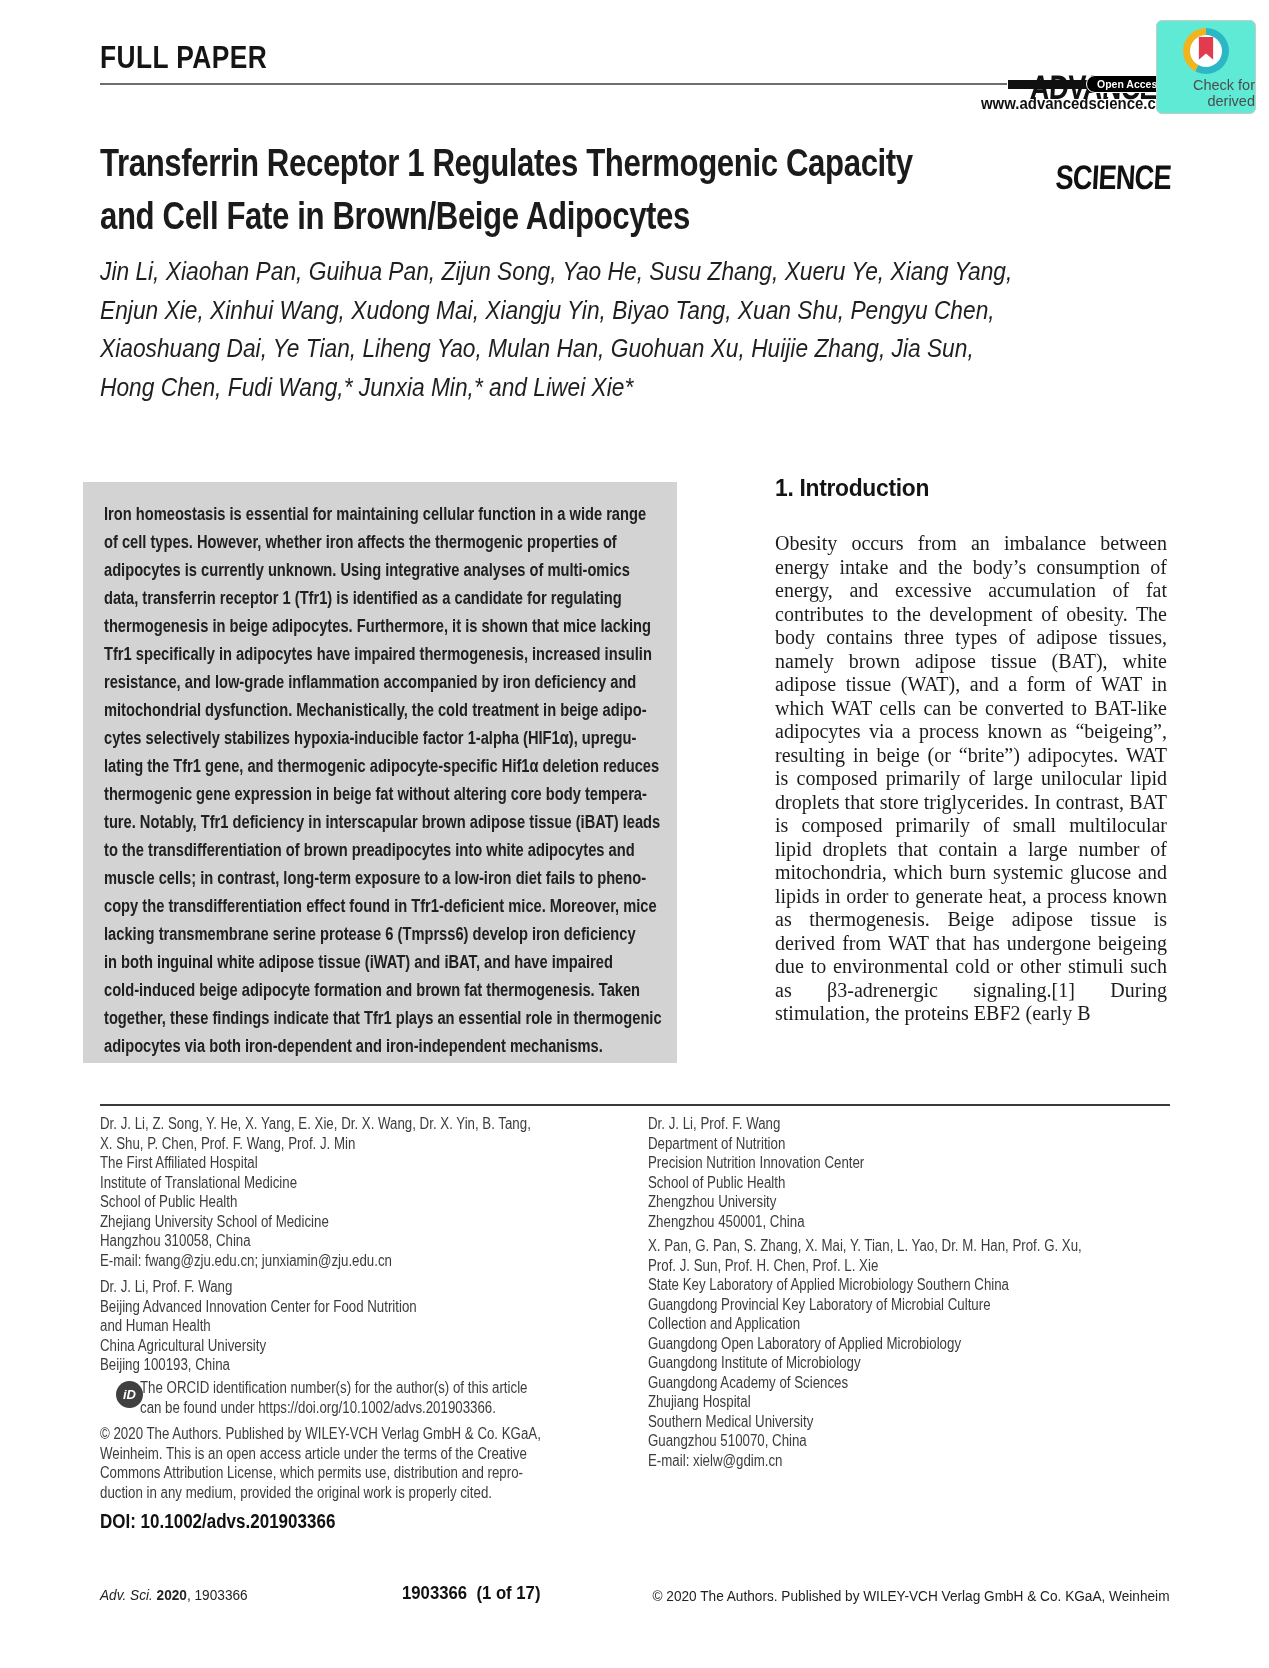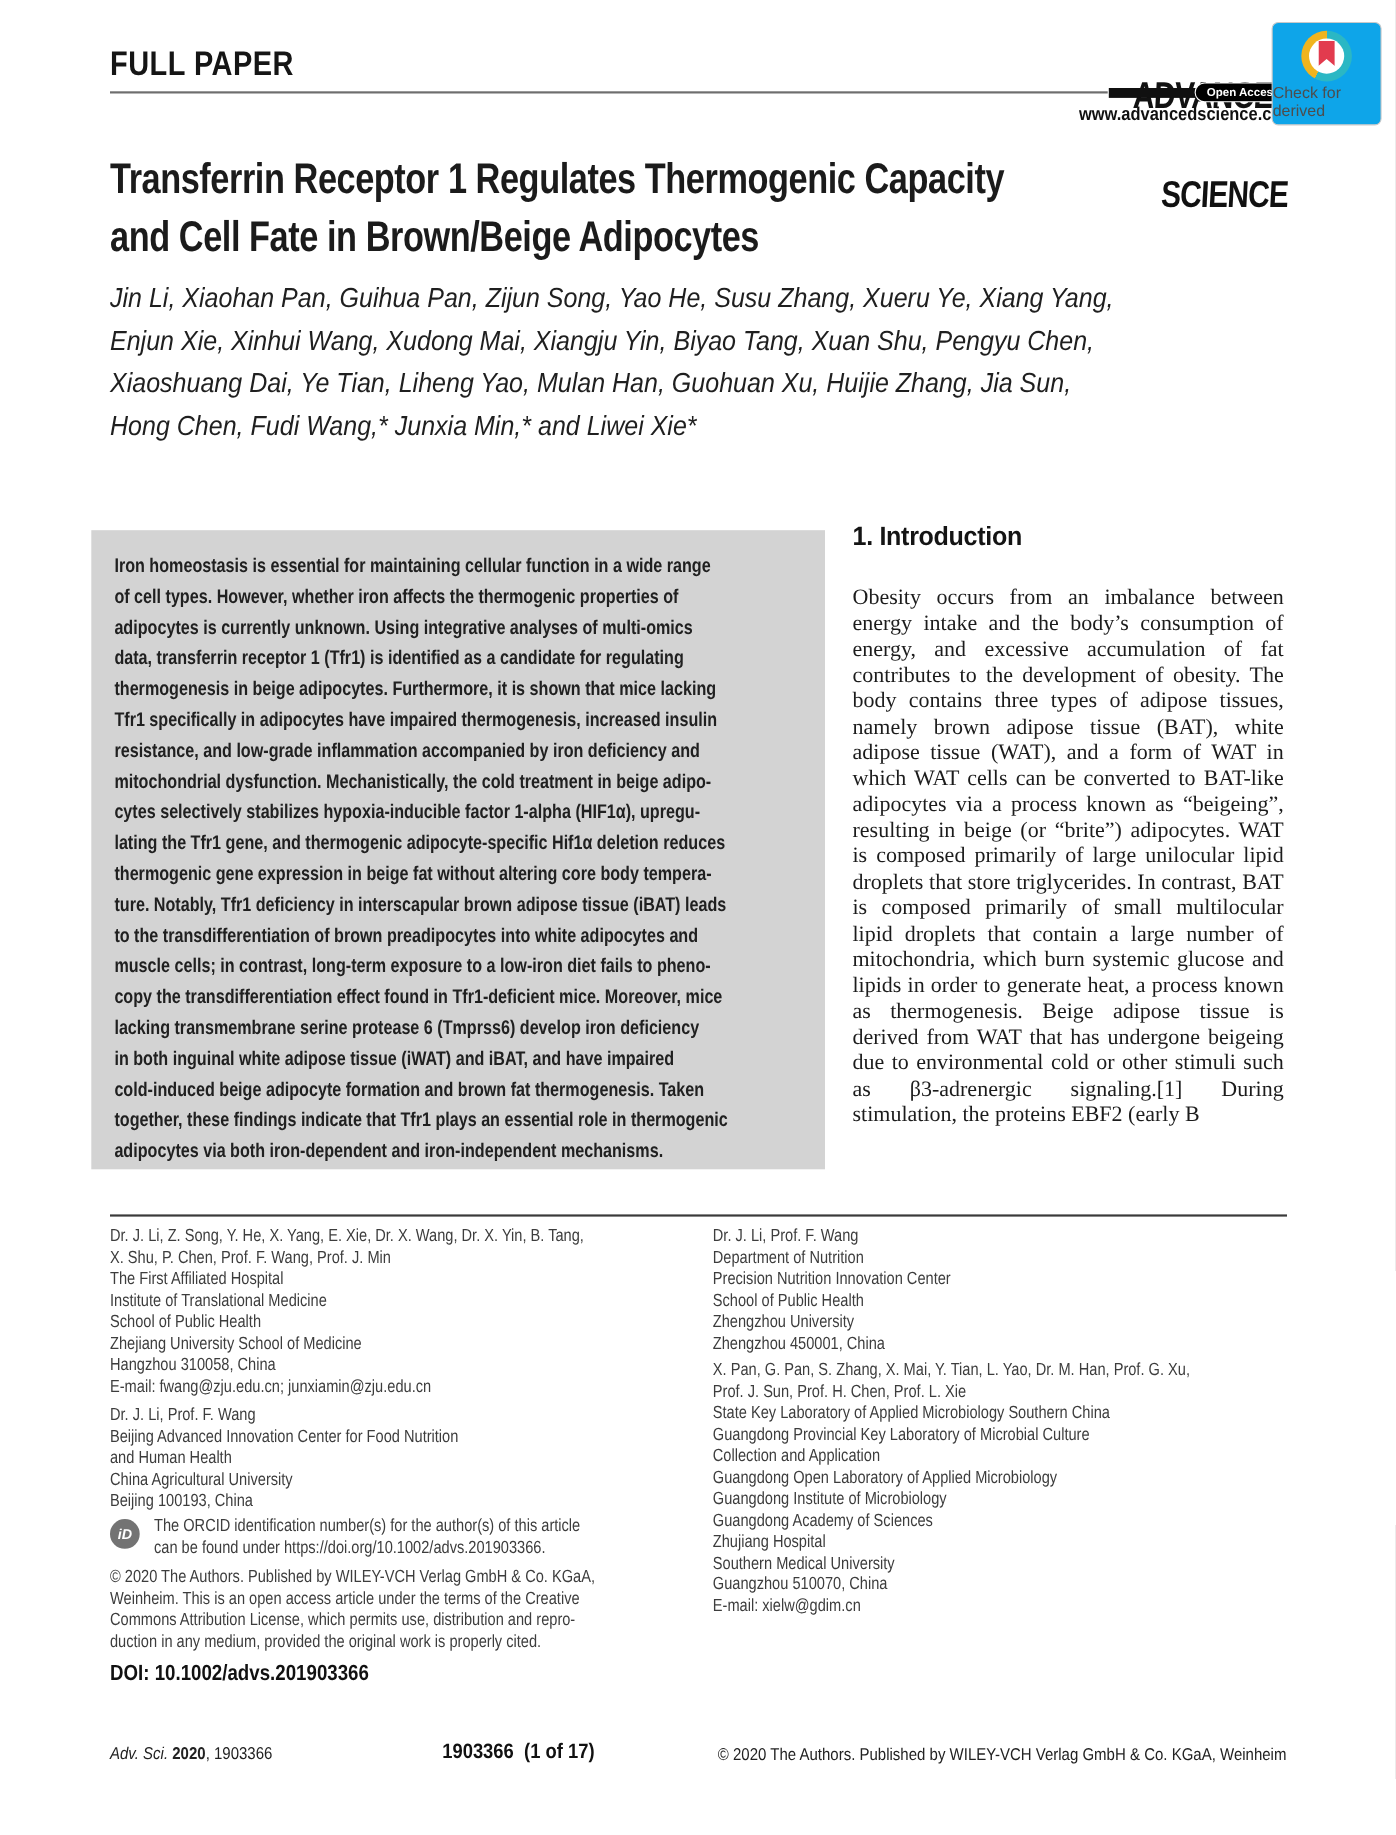--- a/index.html
+++ b/index.html
@@ -14,54 +14,54 @@
     transform:scaleX(.85);transform-origin:left top;color:#151515;white-space:pre;}
   .header-rule{left:100px;top:83px;width:907px;height:2px;background:#6e6e6e;}
   .logo{right:89px;top:12px;text-align:right;font-weight:700;font-size:34px;line-height:30px;
     letter-spacing:-1px;color:#111;transform:scaleX(.8) skewX(-4deg);transform-origin:right top;white-space:pre;}
   .logo-bar{left:1008px;top:80px;width:164px;height:9px;background:#101010;}
   .open-access{left:1086px;top:75px;background:#000;color:#fff;font-size:10.5px;font-weight:700;
     padding:2px 10px;border:1.5px solid #fff;border-radius:10px;z-index:2;white-space:pre;}
   .site-url{right:91px;top:94px;font-size:17px;font-weight:700;color:#101010;
     transform:scaleX(.88);transform-origin:right top;white-space:pre;}
   
-  .update-badge{left:1156px;top:20px;width:98px;height:92px;background:#0ea5e9;
-    border:1px solid #c9c9c9;border-radius:6px;z-index:5;text-align:left;}
+  .update-badge{left:1156px;top:20px;width:98px;height:92px;background:#5eead4;
+    border:1px solid #c9c9c9;border-radius:6px;z-index:5;text-align:right;}
   .ring{position:absolute;left:26px;top:7px;width:46px;height:46px;border-radius:50%;
     background:conic-gradient(#2bb7c4 0deg 208deg,#f0b41e 208deg 360deg);}
   .ring-inner{position:absolute;left:7px;top:7px;right:7px;bottom:7px;background:#fff;border-radius:50%;}
   .bookmark{position:absolute;left:50%;top:9px;width:15px;height:23px;transform:translateX(-50%);
     background:#e23b4e;clip-path:polygon(0 0,100% 0,100% 100%,50% 72%,0 100%);}
   .badge-text{position:absolute;left:0;right:0;top:56px;font-size:14.5px;line-height:16px;color:#4d4d4d;}
   
   .title{left:100px;top:136px;font-size:39px;line-height:53px;font-weight:700;color:#1b1b1b;
     letter-spacing:-.5px;transform:scaleX(.8);transform-origin:left top;white-space:pre;}
   .authors{left:100px;top:252px;font-size:25px;line-height:38.5px;font-style:italic;color:#1f1f1f;
     transform:scaleX(.91);transform-origin:left top;white-space:pre;}
   
-  .abstract-box{left:83px;top:482px;width:667px;height:581px;background:#d3d3d3;}
+  .abstract-box{left:83px;top:482px;width:594px;height:581px;background:#d3d3d3;}
   .abstract-text{position:absolute;left:21px;top:18px;width:770px;font-size:18px;line-height:28px;
     font-weight:700;color:#202020;transform:scaleX(.815);transform-origin:left top;white-space:pre;}
   
   .intro{left:775px;top:474px;width:392px;}
   .intro-heading{font-size:24px;font-weight:700;color:#141414;letter-spacing:-.3px;
     transform:scaleX(.95);transform-origin:left top;white-space:pre;}
   .intro-para{margin-top:30px;font-family:"Liberation Serif",serif;font-size:20px;line-height:23.5px;
     text-align:justify;color:#1c1c1c;}
   
   .affil-rule{left:100px;top:1104px;width:1070px;height:1.5px;background:#3a3a3a;}
   .affil{font-size:16px;line-height:19.5px;color:#3d3d3d;white-space:pre;
     transform:scaleX(.83);transform-origin:left top;}
   .affil-l1{left:100px;top:1114px;}
   .affil-l2{left:100px;top:1277px;}
   .affil-r1{left:648px;top:1114px;}
   .affil-r2{left:648px;top:1236px;}
   .orcid-row{left:100px;top:1378px;width:560px;height:44px;}
-  .orcid-circle{position:absolute;left:0;top:3px;width:27px;height:27px;border-radius:50%;
-    background:#737373;color:#fff;font-weight:700;font-style:italic;font-size:13px;
+  .orcid-circle{position:absolute;left:16px;top:3px;width:27px;height:27px;border-radius:50%;
+    background:#404040;color:#fff;font-weight:700;font-style:italic;font-size:13px;
     display:flex;align-items:center;justify-content:center;}
   .orcid-text{position:absolute;left:40px;top:0;}
   .license{left:100px;top:1424px;}
   .doi{left:100px;top:1510px;font-size:20px;font-weight:700;color:#111;
     transform:scaleX(.85);transform-origin:left top;white-space:pre;}
   
   .footer-left{left:100px;top:1586px;font-size:15.5px;color:#222;
     transform:scaleX(.88);transform-origin:left top;white-space:pre;}
   .footer-center{left:402px;top:1582px;font-size:19px;color:#111;
     transform:scaleX(.88);transform-origin:left top;white-space:pre;}

